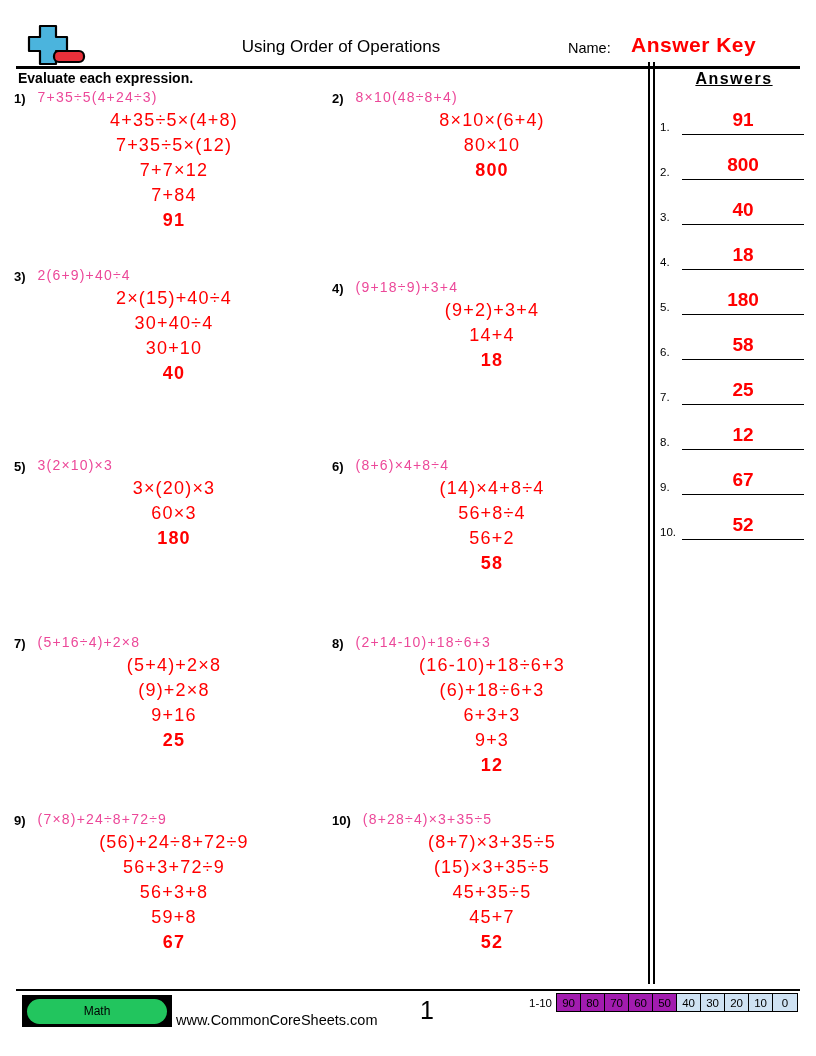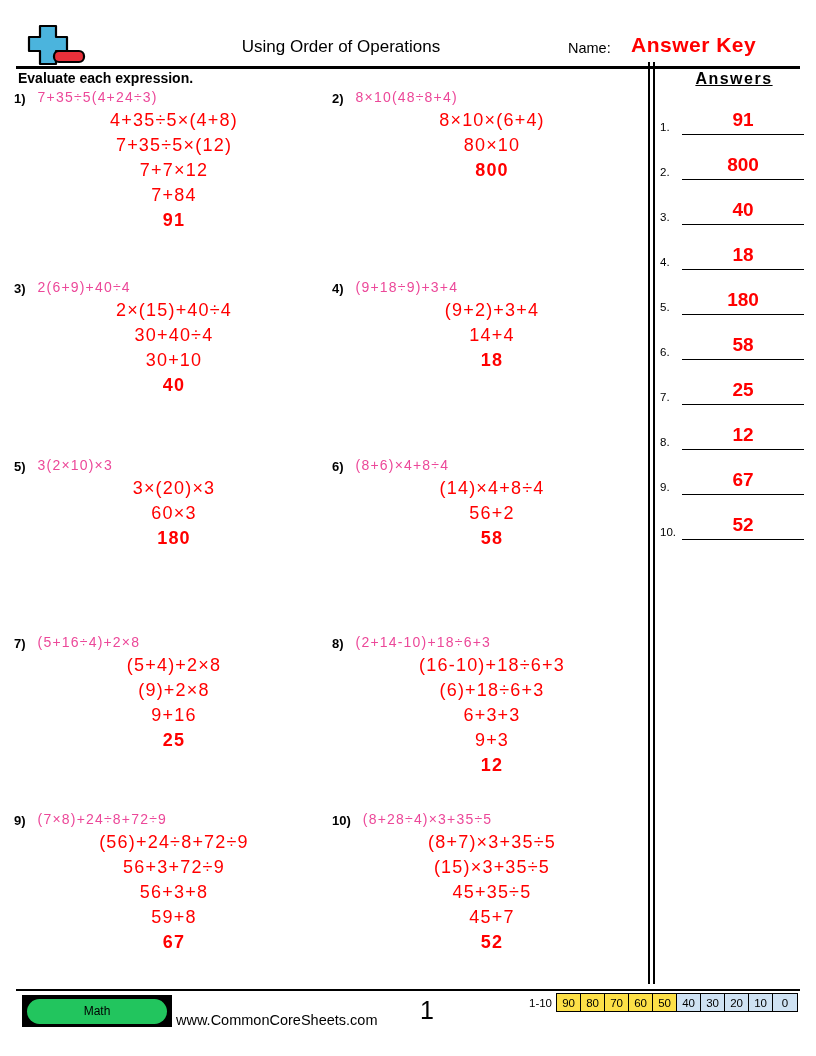--- a/index.html
+++ b/index.html
@@ -269,21 +269,21 @@
     height: 17px;
   }
   .scale-box {
     width: 24px;
     height: 17px;
     border-right: 1px solid #000;
     font-size: 11.5px;
     display: flex;
     align-items: center;
     justify-content: center;
-    background: #fde047;
+    background: #a21caf;
     color: #000;
     box-sizing: border-box;
   }
   .scale-box:last-child { border-right: none; }
   .scale-box.shaded { background: #cfe2f3; }
 </style>
 </head>
 <body>
 
 <div class="page">
@@ -327,21 +327,21 @@
       <div class="head">
         <span class="num">2)</span><span class="expr0">8×10(48÷8+4)</span>
       </div>
       <div class="steps">
         <span class="step">8×10×(6+4)</span>
         <span class="step">80×10</span>
         <span class="step final">800</span>
       </div>
     </div>
 
-    <div class="prob col-l" style="top:190px;">
+    <div class="prob col-l" style="top:178px;">
       <div class="head">
         <span class="num">3)</span><span class="expr0">2(6+9)+40÷4</span>
       </div>
       <div class="steps">
         <span class="step">2×(15)+40÷4</span>
         <span class="step">30+40÷4</span>
         <span class="step">30+10</span>
         <span class="step final">40</span>
       </div>
     </div>
@@ -367,20 +367,21 @@
         <span class="step final">180</span>
       </div>
     </div>
 
     <div class="prob col-r" style="top:368px;">
       <div class="head">
         <span class="num">6)</span><span class="expr0">(8+6)×4+8÷4</span>
       </div>
       <div class="steps">
         <span class="step">(14)×4+8÷4</span>
+        <span class="step">56+8÷4</span>
         <span class="step">56+2</span>
         <span class="step final">58</span>
       </div>
     </div>
 
     <div class="prob col-l" style="top:545px;">
       <div class="head">
         <span class="num">7)</span><span class="expr0">(5+16÷4)+2×8</span>
       </div>
       <div class="steps">

